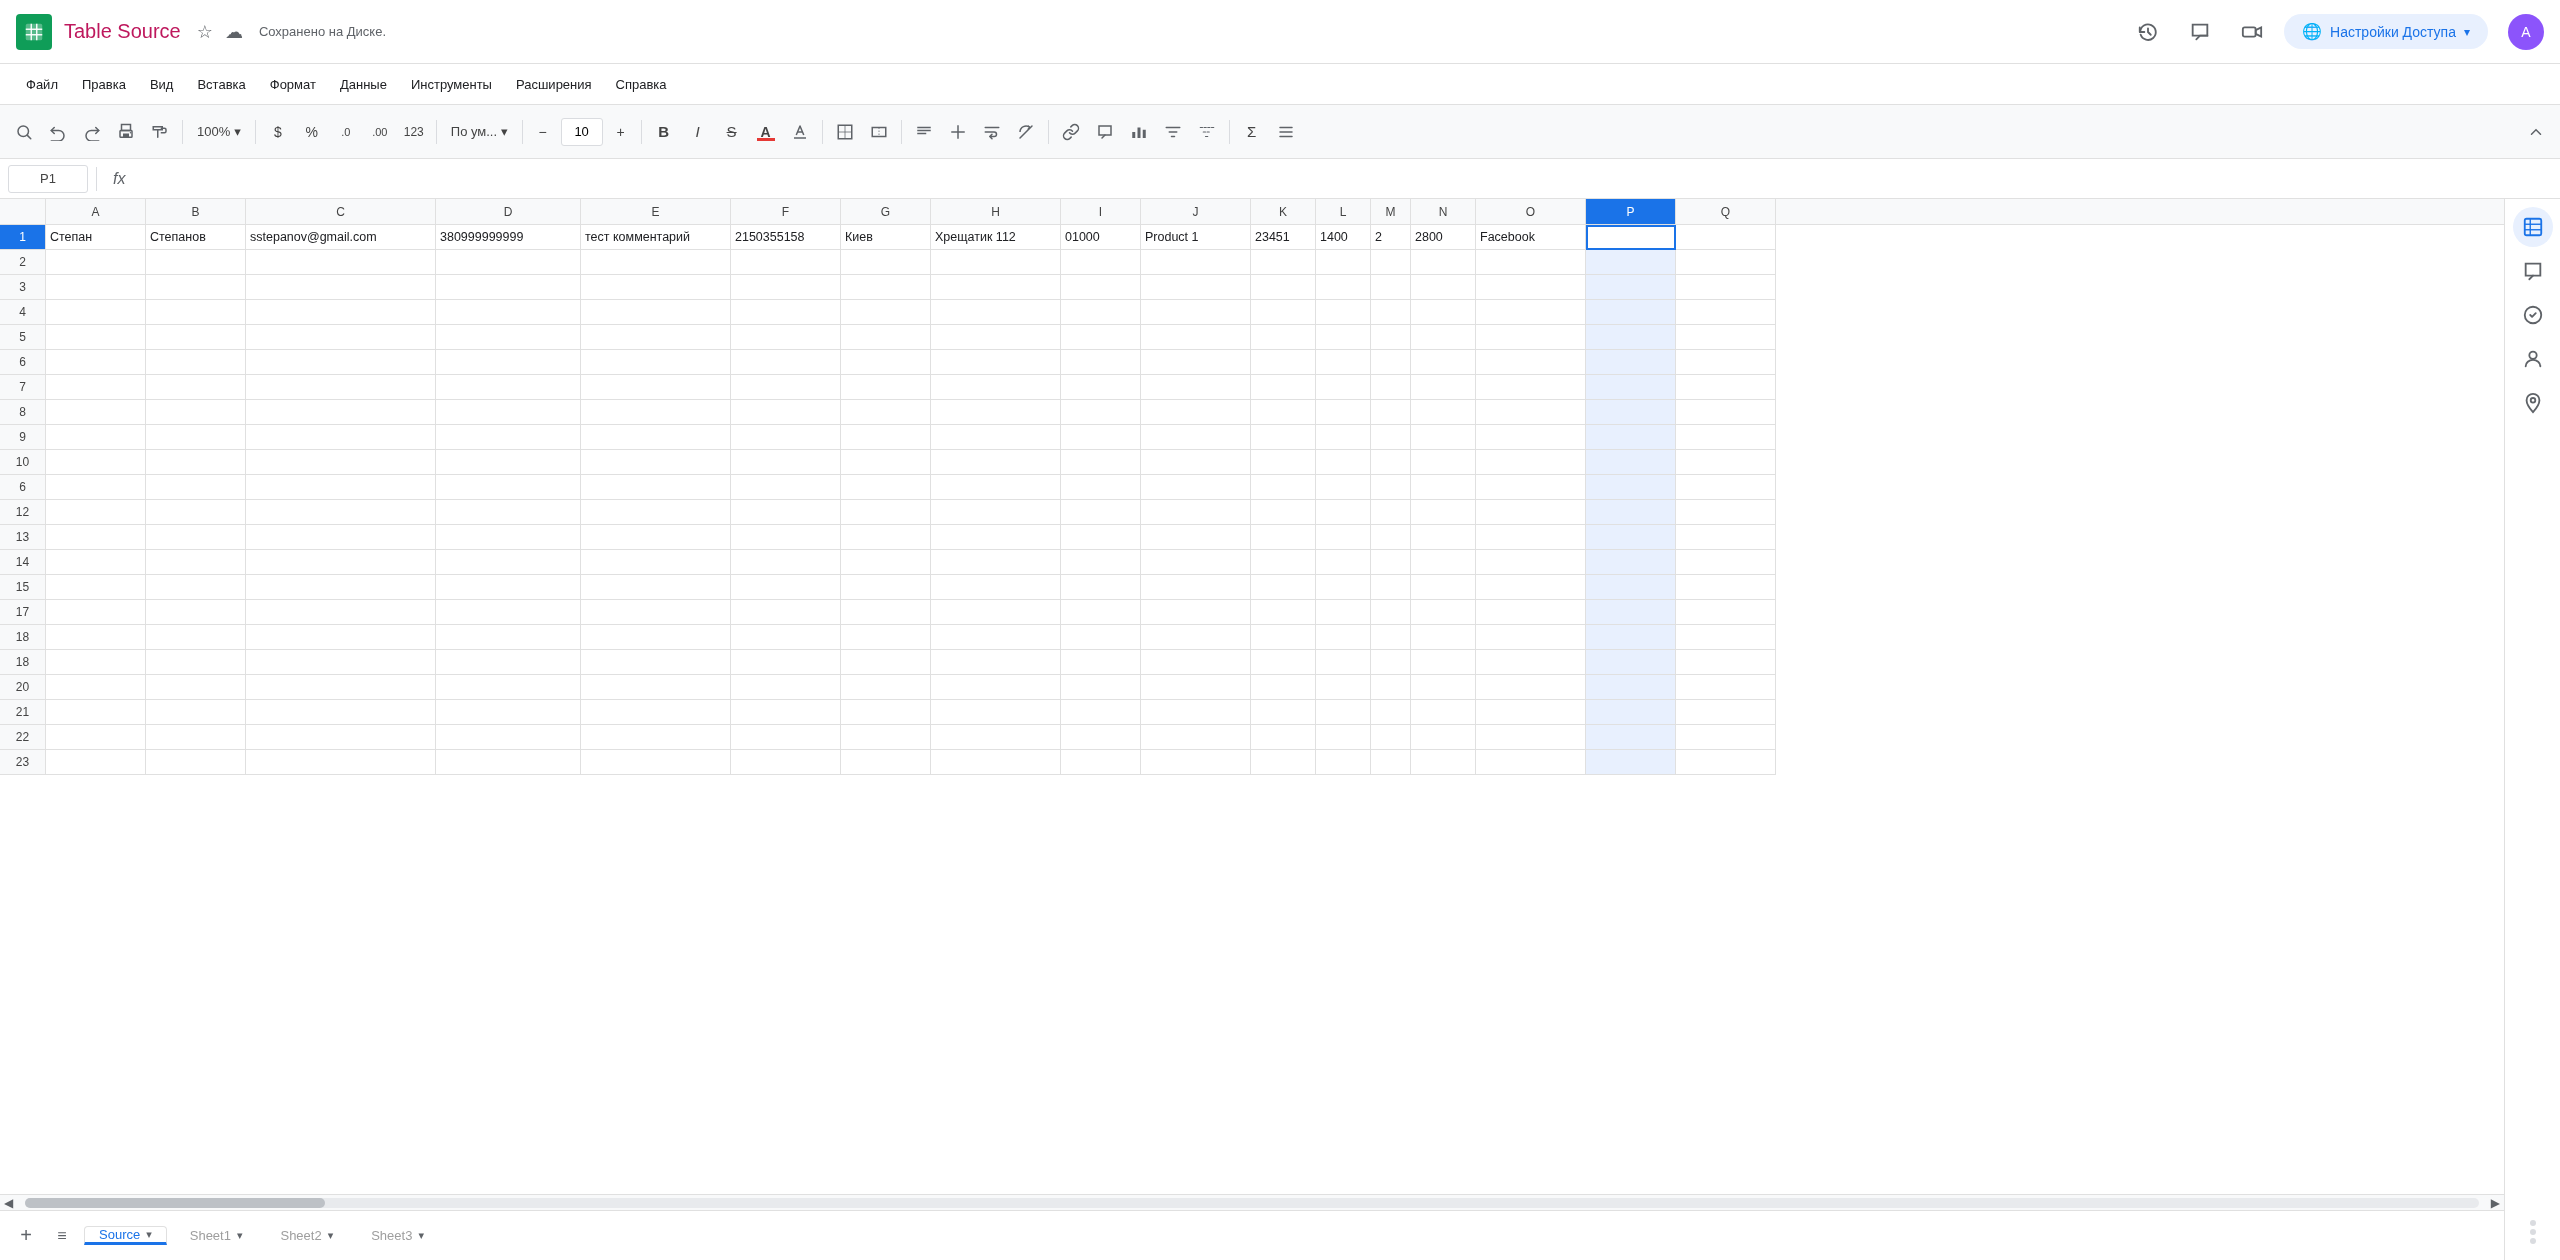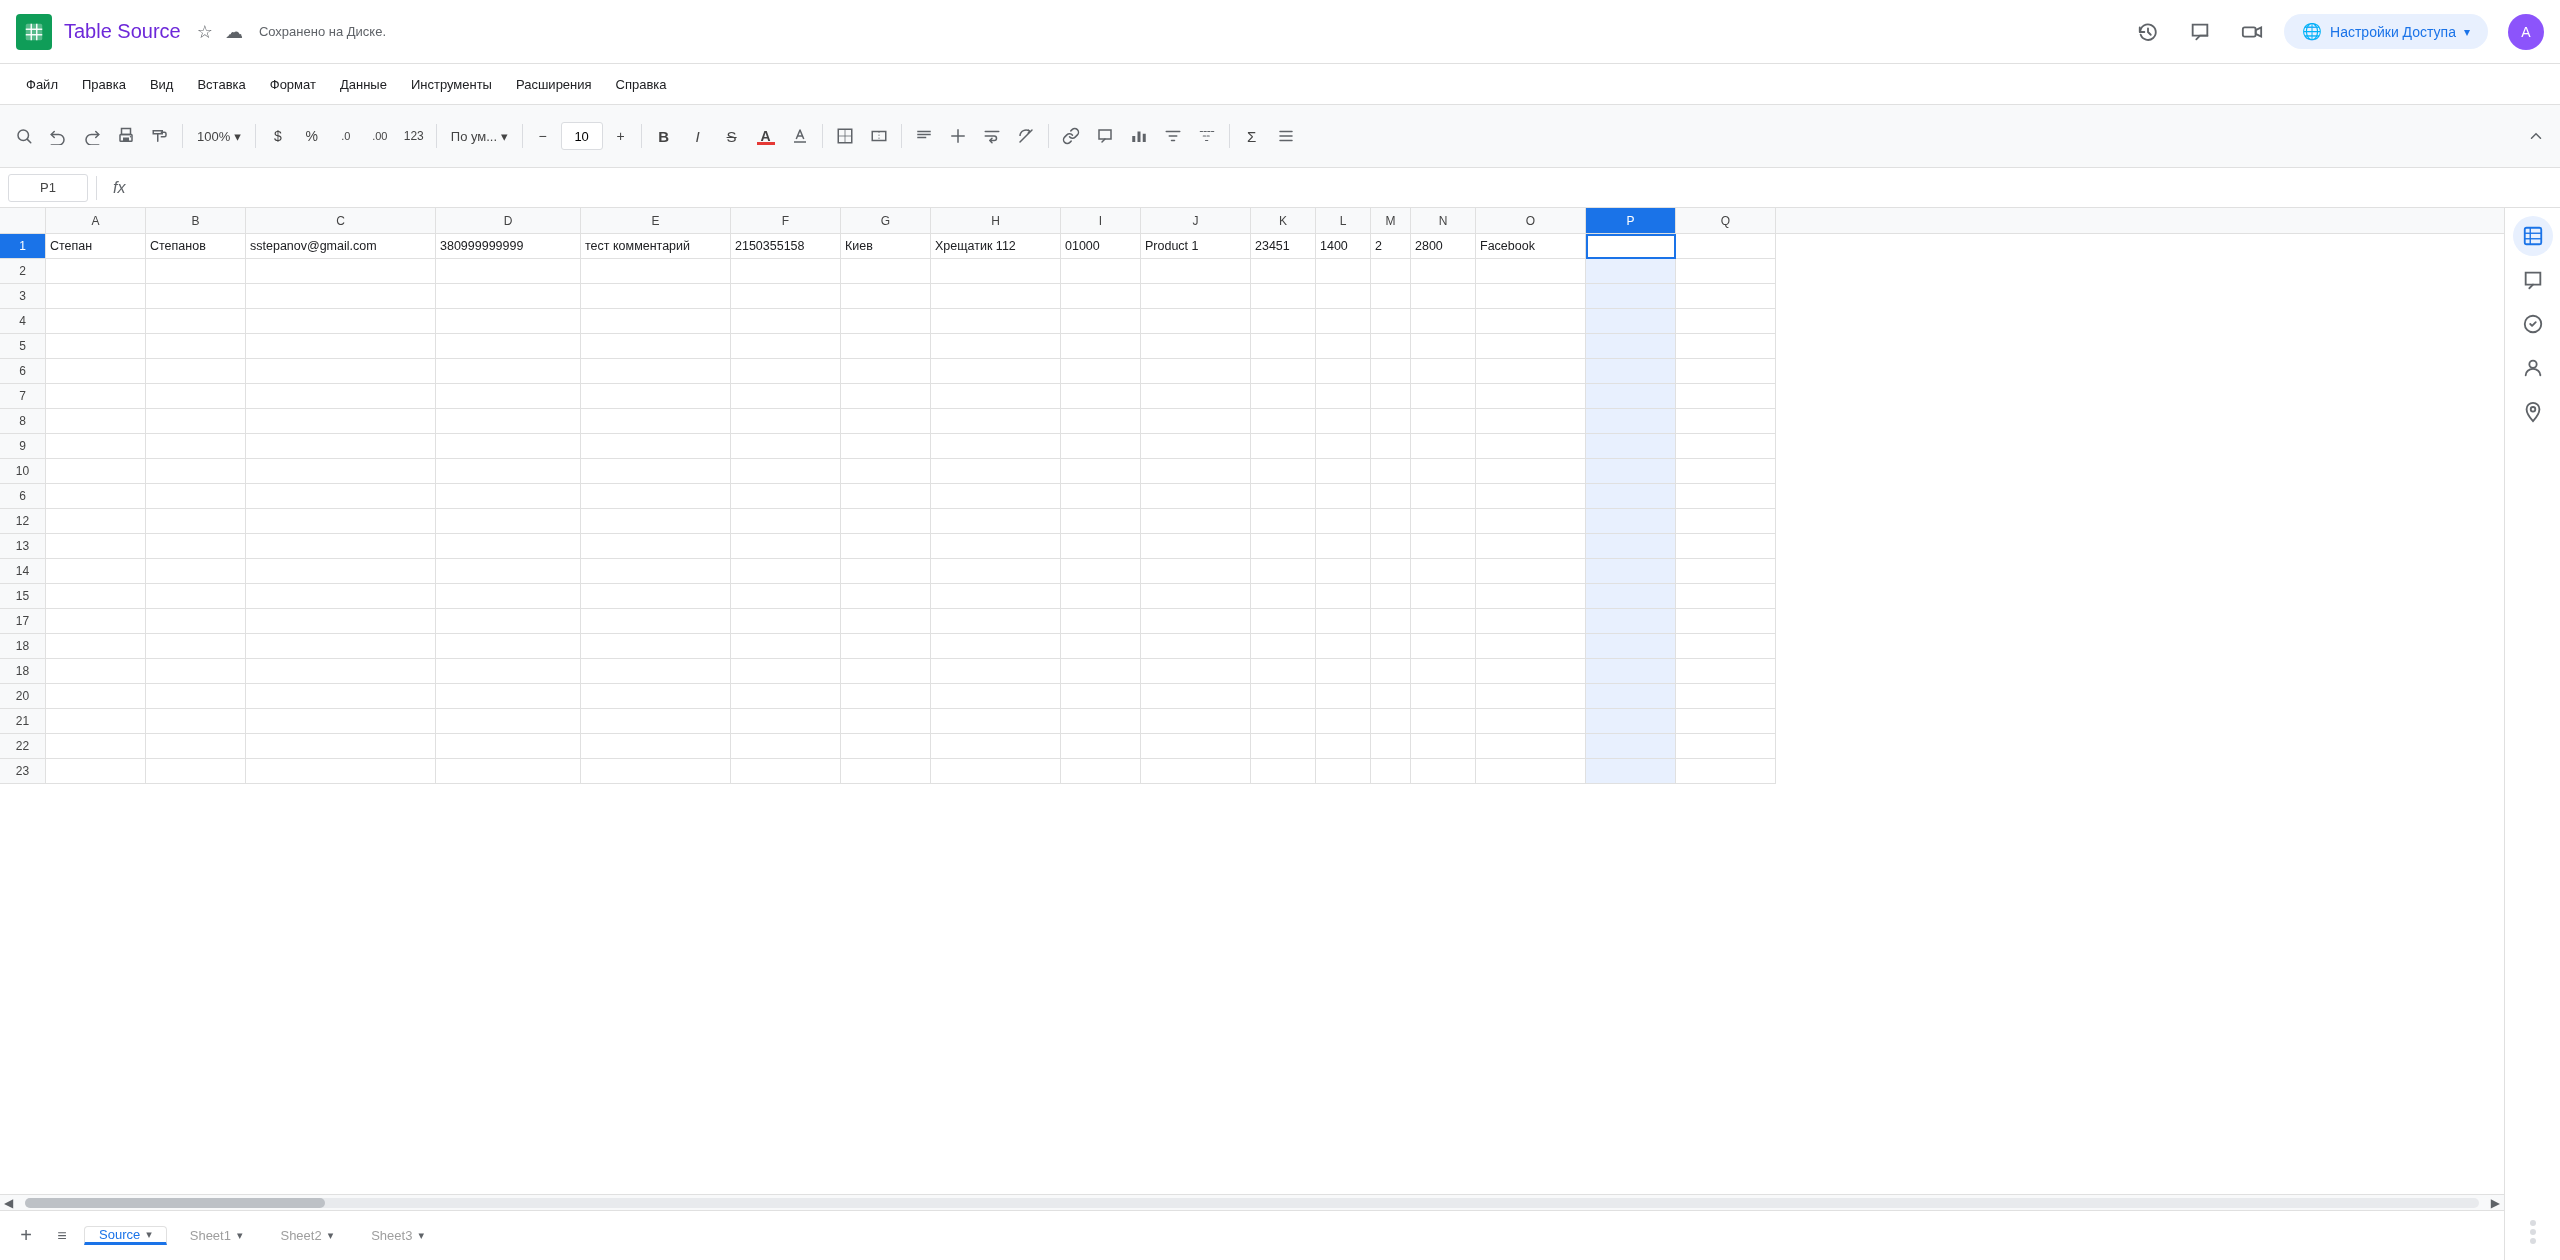--- a/index.html
+++ b/index.html
@@ -9,21 +9,21 @@
     .top-bar {
       display: flex; align-items: center; height: 64px;
       padding: 0 16px; background: #fff; border-bottom: 1px solid #e0e0e0;
       gap: 12px;
     }
     .app-icon {
       width: 36px; height: 36px; background: #0f9d58; border-radius: 4px;
       display: flex; align-items: center; justify-content: center;
     }
     .app-icon svg { width: 22px; height: 22px; }
-    .doc-title { font-size: 20px; color: #6d28d9; font-weight: 400; margin-right: 4px; }
+    .doc-title { font-size: 20px; color: #be185d; font-weight: 400; margin-right: 4px; }
     .star-icon, .cloud-icon { color: #5f6368; font-size: 18px; cursor: pointer; }
     .saved-text { color: #5f6368; font-size: 13px; margin-left: 4px; }
     .top-bar-spacer { flex: 1; }
     .history-btn, .comment-btn, .video-btn {
       width: 40px; height: 40px; display: flex; align-items: center; justify-content: center;
       border-radius: 50%; cursor: pointer; color: #5f6368; font-size: 20px;
       background: transparent; border: none;
     }
     .share-btn {
       display: flex; align-items: center; gap: 8px;
@@ -43,21 +43,21 @@
       display: flex; align-items: center; height: 40px;
       padding: 0 16px; background: #fff; gap: 4px;
     }
     .menu-item {
       padding: 4px 10px; font-size: 13px; color: #202124; cursor: pointer;
       border-radius: 4px;
     }
 
     
     .toolbar {
-      display: flex; align-items: center; height: 64px;
+      display: flex; align-items: center; height: 55px;
       padding: 0 8px; background: #f8f9fa; border-top: 1px solid #e0e0e0;
       border-bottom: 1px solid #e0e0e0; gap: 2px; flex-wrap: nowrap; overflow: hidden;
     }
     .tb-btn {
       width: 32px; height: 32px; display: flex; align-items: center; justify-content: center;
       border-radius: 4px; cursor: pointer; background: transparent; border: none;
       color: #444; font-size: 16px;
     }
     .tb-divider { width: 1px; height: 24px; background: #dadce0; margin: 0 4px; }
     .tb-dropdown {

